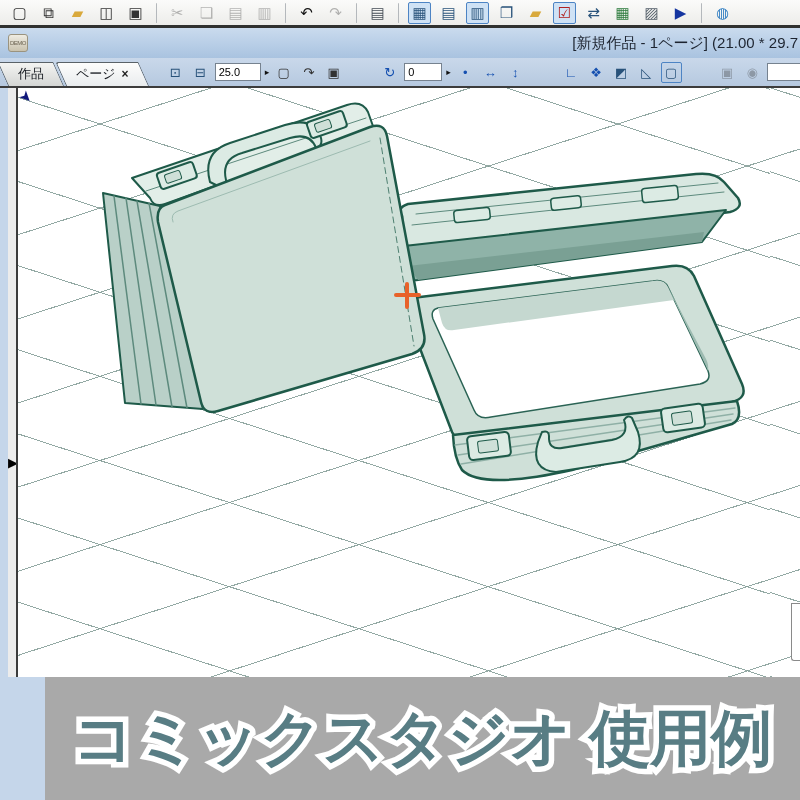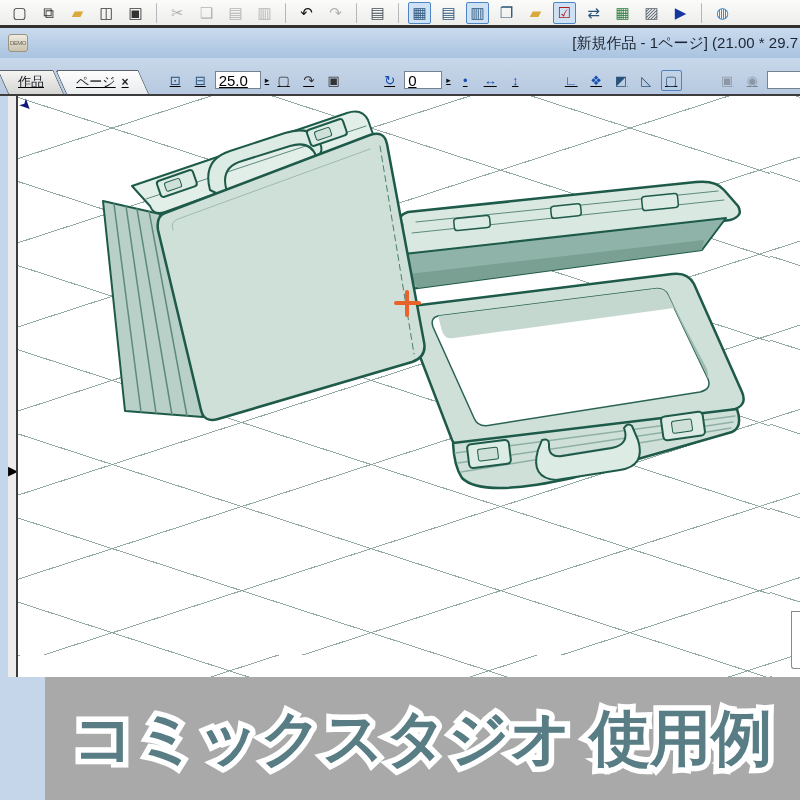--- a/index.html
+++ b/index.html
@@ -21,35 +21,35 @@
   
   .title-bar { height:30px; background:linear-gradient(#cadbee,#a9c3e0);
     display:flex; align-items:center; padding:0 4px 0 8px; position:relative; }
   .app-badge { width:20px; height:18px; background:linear-gradient(#efece2,#c9c2ae);
     border:1px solid #9a937f; border-radius:3px; font-size:6px; color:#6b6352;
     display:flex; align-items:center; justify-content:center; overflow:hidden; letter-spacing:-.5px; }
   .title-text { position:absolute; right:0; top:0; height:42px; line-height:30px;
     font-size:15px; color:#1d2430; white-space:nowrap; padding-right:2px; }
 
   
-  .tab-row { height:36px; background:linear-gradient(#c9d8ea,#b6c9e0);
-    display:flex; align-items:flex-end; padding-left:8px; position:relative;text-decoration:underline; }
+  .tab-row { height:28px; background:linear-gradient(#c9d8ea,#b6c9e0);
+    display:flex; align-items:flex-end; padding-left:8px; position:relative; }
   .tab { position:relative; height:24px; margin-right:14px; padding:0 8px 0 10px;
     display:flex; align-items:center; gap:6px; font-size:13px; color:#14181e; cursor:default; }
   .tab::before { content:""; position:absolute; inset:0; left:0; right:-12px;
     transform:skewX(24deg); transform-origin:bottom left;
     background:linear-gradient(#f4f4f2,#d4d6d4); border:1px solid #5a6268; border-bottom:none;
     border-top-left-radius:3px; z-index:0; }
   .tab.is-active::before { background:linear-gradient(#fdfdfc,#e9ecee); }
   .tab > span { position:relative; z-index:1; }
   .tab-close { font-size:12px; font-weight:bold; color:#222; }
 
   .edit-tools { display:flex; align-items:center; height:28px; gap:4px; margin-left:14px; flex:1; overflow:hidden; }
   .edit-tools .tbtn { width:21px; height:21px; font-size:13px; background:transparent; }
-  .mini-input { height:18px; border:1px solid #76828f; background:#fff; font-size:15px;
+  .mini-input { height:18px; border:1px solid #76828f; background:#fff; font-size:11px;
     padding:0 3px; font-family:"Liberation Sans",sans-serif; }
   .w44 { width:46px; } .w40 { width:38px; } .w70 { width:72px; }
   .drop-arrow { font-size:9px; color:#111; width:10px; text-align:center; }
   .list-inline { display:flex; align-items:center; gap:4px; }
 
   
   .canvas-frame { flex:1; display:flex; border-top:2px solid #3c3c3c; min-height:0; }
   .margin-blue { width:8px; background:#c5d6ea; }
   .margin-gray { width:8px; background:#ececec; position:relative; }
   .left-marker { position:absolute; left:0px; top:368px; font-size:13px; color:#000; line-height:1; }

